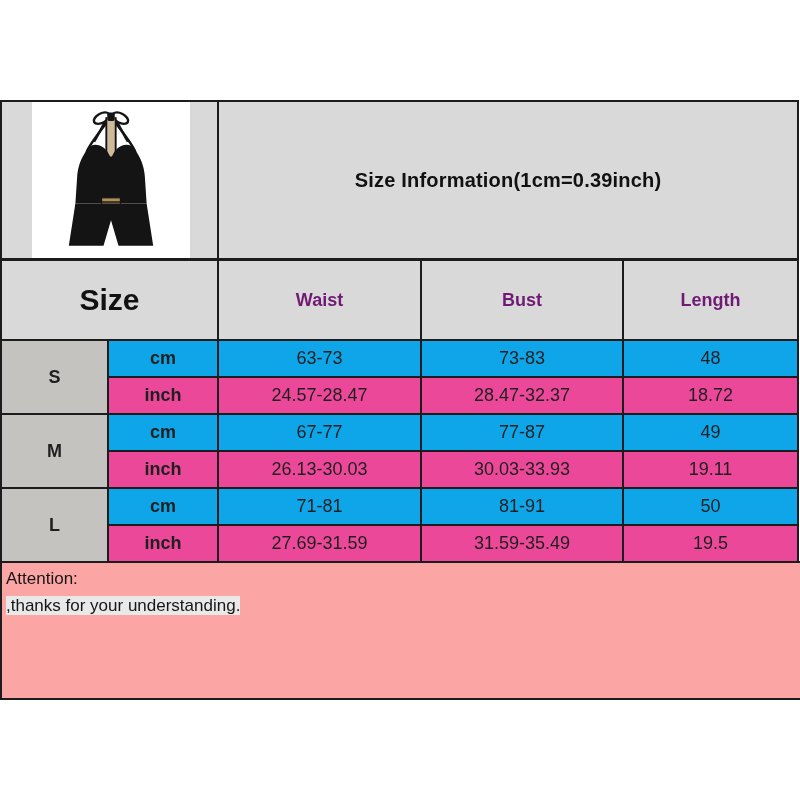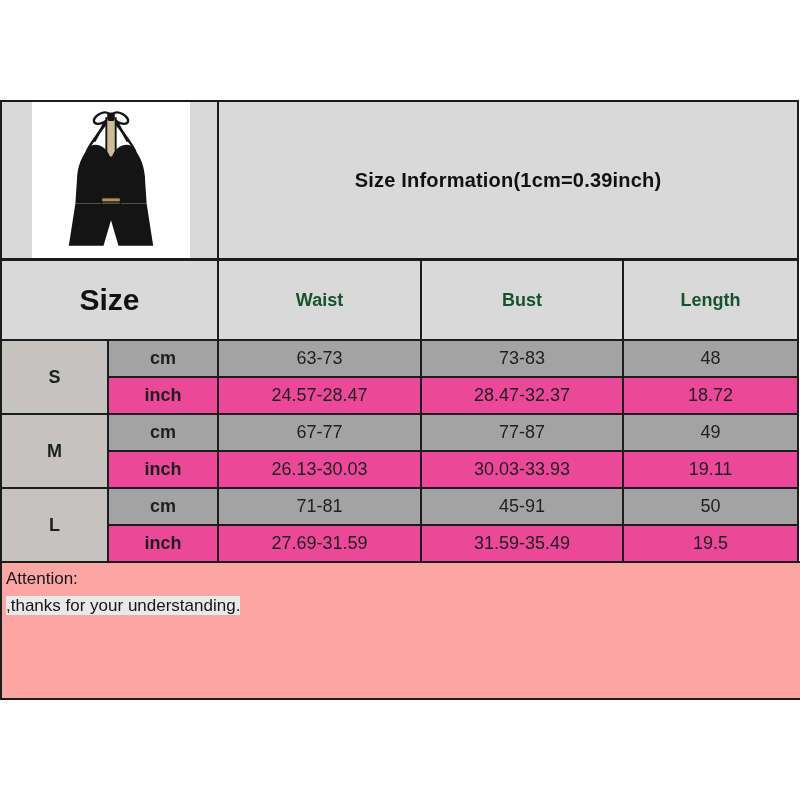--- a/index.html
+++ b/index.html
@@ -59,31 +59,31 @@
 
   tr.row-head td { height: 78px; background: #d9d9d9; }
   .size-big {
     font-size: 30px;
     font-weight: bold;
     color: #111;
   }
   .col-head {
     font-size: 18px;
     font-weight: bold;
-    color: #14532d;
+    color: #701a75;
   }
 
   tr.row-data td { height: 35px; font-size: 18px; }
   td.letter-cell {
     background: #c4c3c0;
     font-size: 20px;
     font-weight: bold;
   }
   td.unit-cell { font-weight: bold; font-size: 17px; }
-  tr.row-cm td:not(.letter-cell)   { background: #a3a3a3; }
+  tr.row-cm td:not(.letter-cell)   { background: #0ea5e9; }
   tr.row-inch td:not(.letter-cell) { background: #ec4899; }
 
   .attention-box {
     width: 793px;
     border: 2px solid #1c1c1c;
     margin-top: -2px;
     height: 133px;
     background: #fca5a5;
     padding: 2px 8px 0 4px;
     box-sizing: content-box;
@@ -181,21 +181,21 @@
       <td class="unit-cell">inch</td>
       <td>26.13-30.03</td>
       <td>30.03-33.93</td>
       <td>19.11</td>
     </tr>
 
     <tr class="row-data row-cm">
       <td rowspan="2" class="letter-cell">L</td>
       <td class="unit-cell">cm</td>
       <td>71-81</td>
-      <td>45-91</td>
+      <td>81-91</td>
       <td>50</td>
     </tr>
     <tr class="row-data row-inch">
       <td class="unit-cell">inch</td>
       <td>27.69-31.59</td>
       <td>31.59-35.49</td>
       <td>19.5</td>
     </tr>
   </tbody>
     </table>

